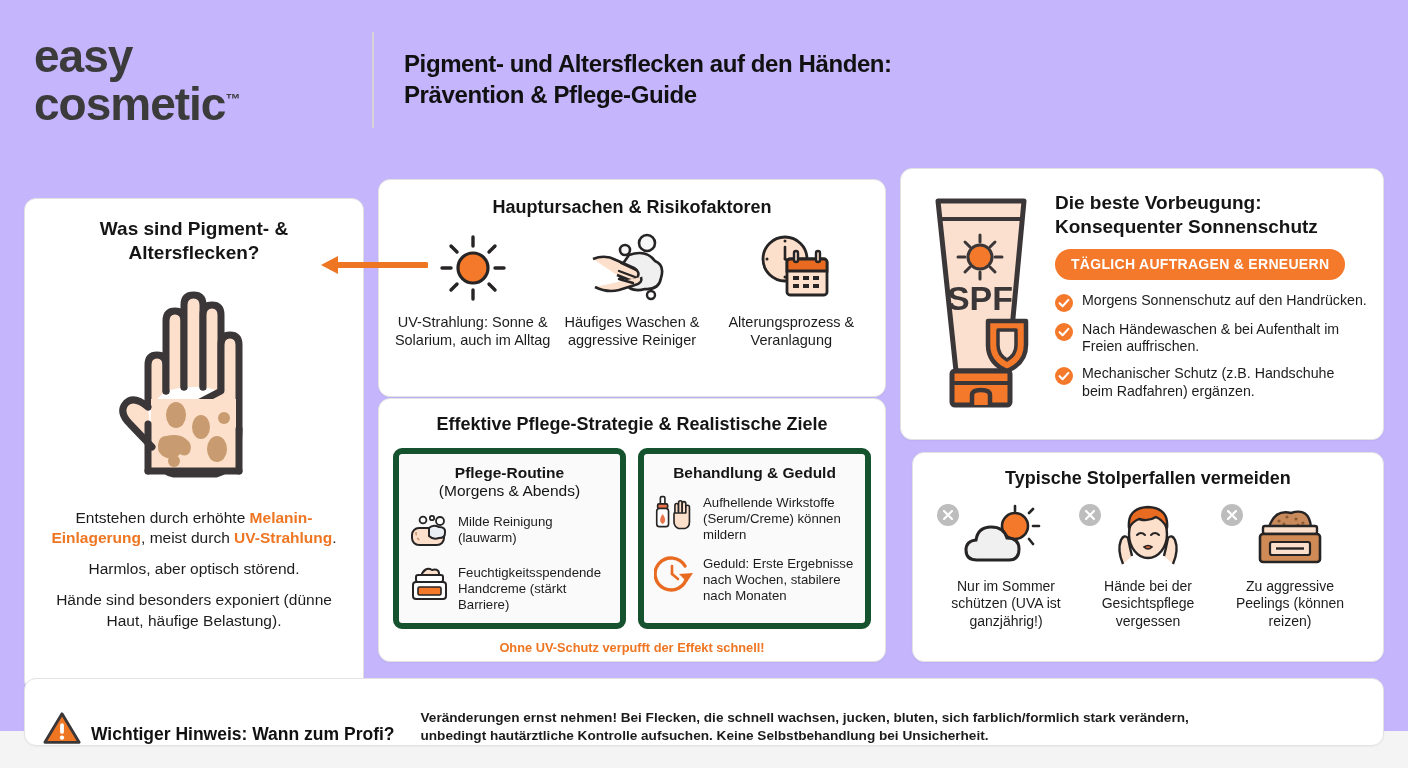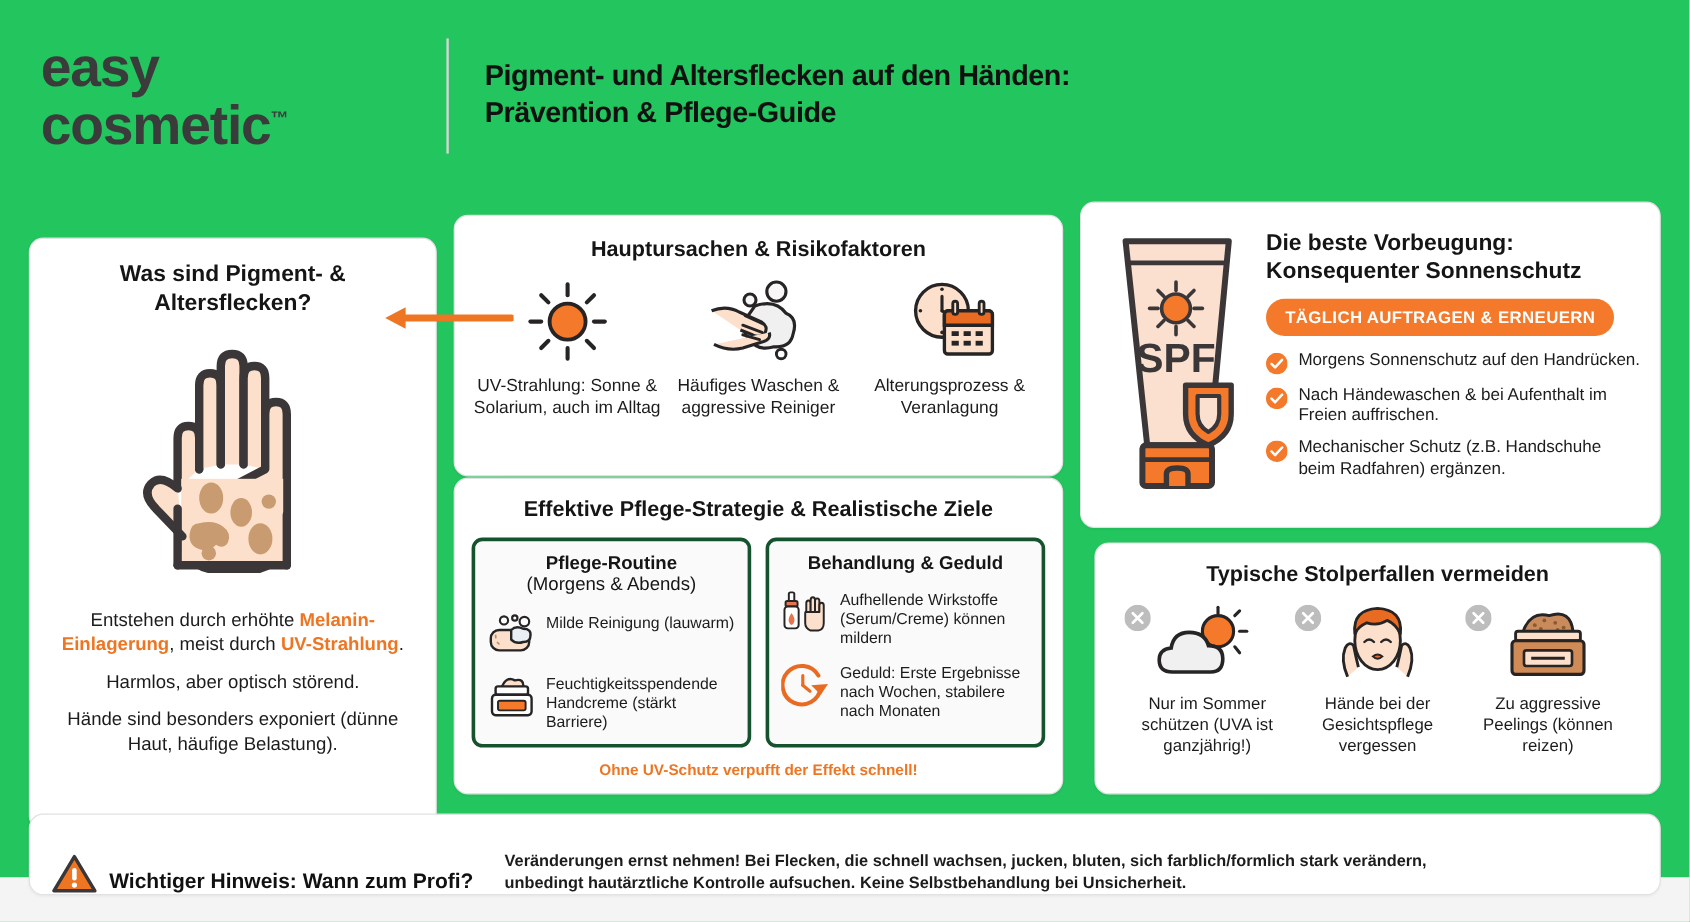--- a/index.html
+++ b/index.html
@@ -5,21 +5,21 @@
   * { box-sizing: border-box; margin: 0; padding: 0; }
   html, body {
     width: 1408px; height: 768px;
     background: #f4f4f4;
     font-family: "Liberation Sans", sans-serif;
     overflow: hidden;
   }
   .page {
     position: relative;
     width: 1408px; height: 731px;
-    background: #22c55e;
+    background: #c4b5fd;
   }
 
   
   .header {
     position: absolute;
     left: 0; top: 0;
     width: 1408px; height: 160px;
     display: flex;
     align-items: center;
   }
@@ -97,21 +97,21 @@
   .cause-item { width: 156px; text-align: center; }
   .cause-icon { height: 70px; display: flex; align-items: center; justify-content: center; }
   .cause-label { margin-top: 10px; font-size: 14.5px; color: #1c1c1c; line-height: 1.28; }
 
   
   #card-strategy { left: 378px; top: 398px; width: 508px; height: 264px; padding: 14px 14px 10px; }
   .strategy-cols { display: flex; gap: 12px; margin-top: 12px; }
   .sub-panel {
     flex: 1;
     background: #fafafa;
-    border: 3px solid #14532d;
+    border: 6px solid #14532d;
     border-radius: 9px;
     padding: 10px 10px 10px;
   }
   .sub-title { font-size: 15.5px; font-weight: 700; color: #151515; text-align: center; line-height: 1.22; }
   .sub-title .soft { font-weight: 400; }
   .item-row { display: flex; gap: 9px; align-items: flex-start; margin-top: 11px; }
   .item-icon { width: 40px; min-width: 40px; height: 40px; display:flex; align-items:center; justify-content:center; }
   .item-text { font-size: 13.2px; color: #1c1c1c; line-height: 1.2; padding-top: 2px; }
   .footnote { margin-top: 11px; text-align: center; font-size: 12.8px; color: #EE7623; font-weight: 600; }
 

